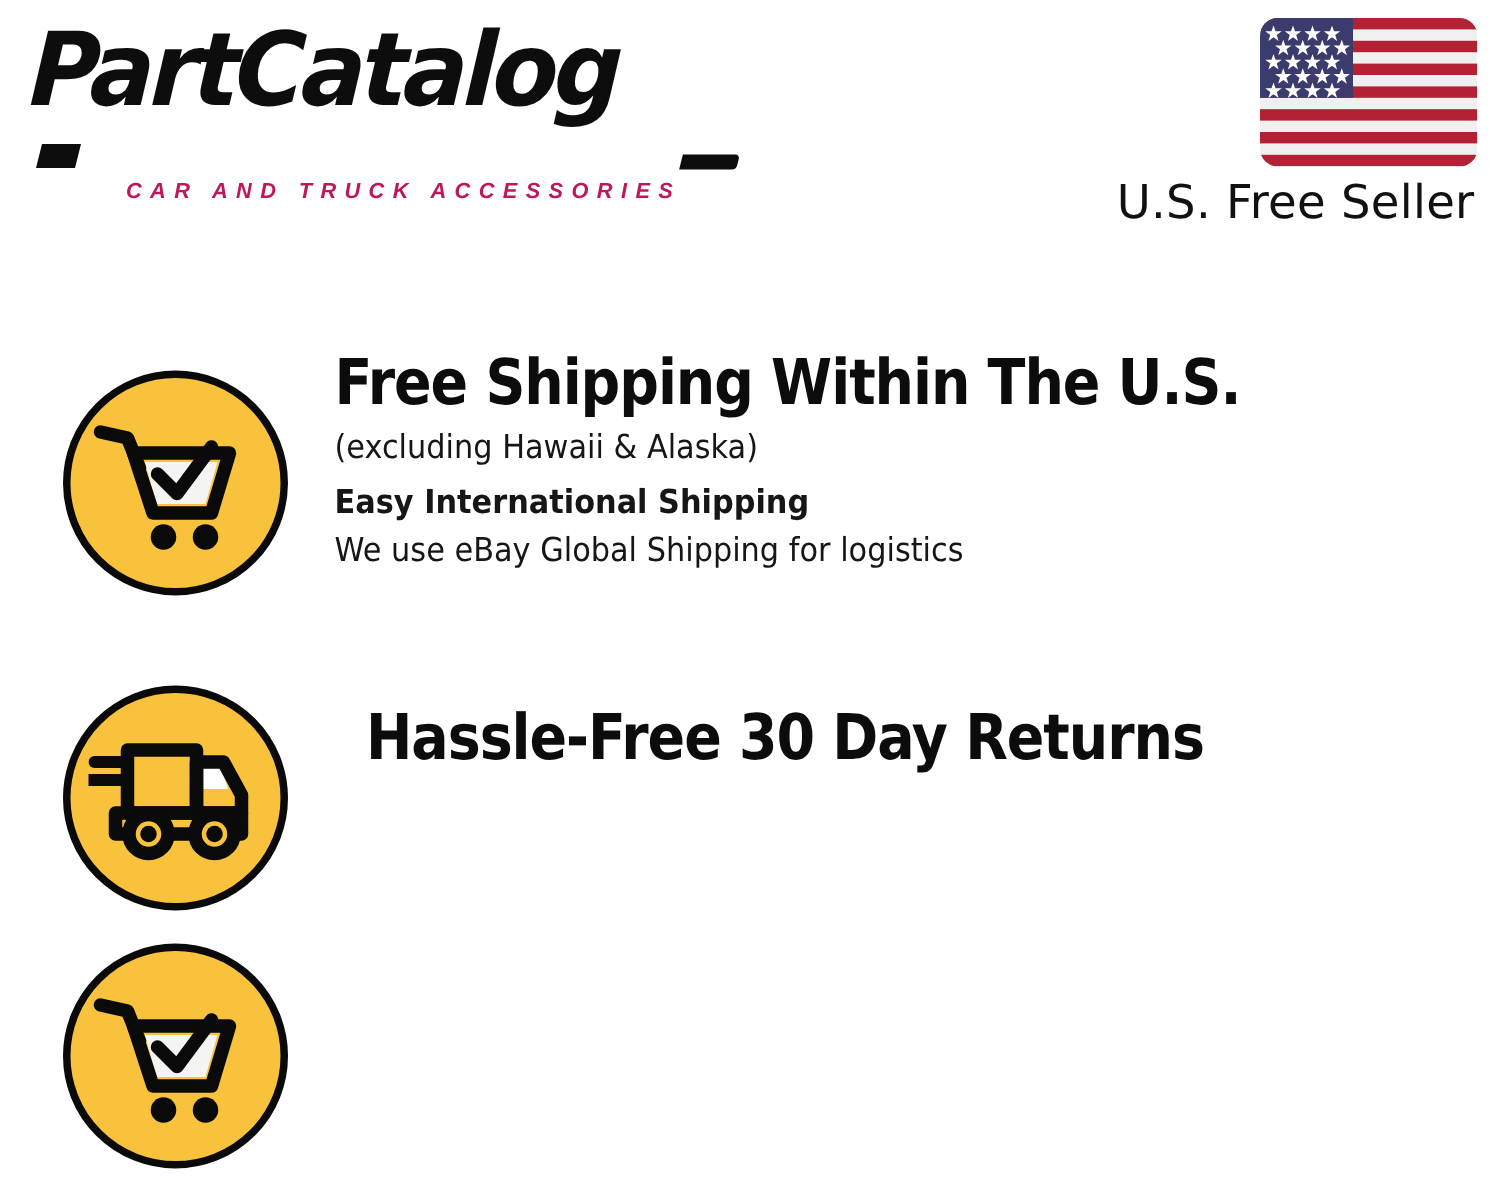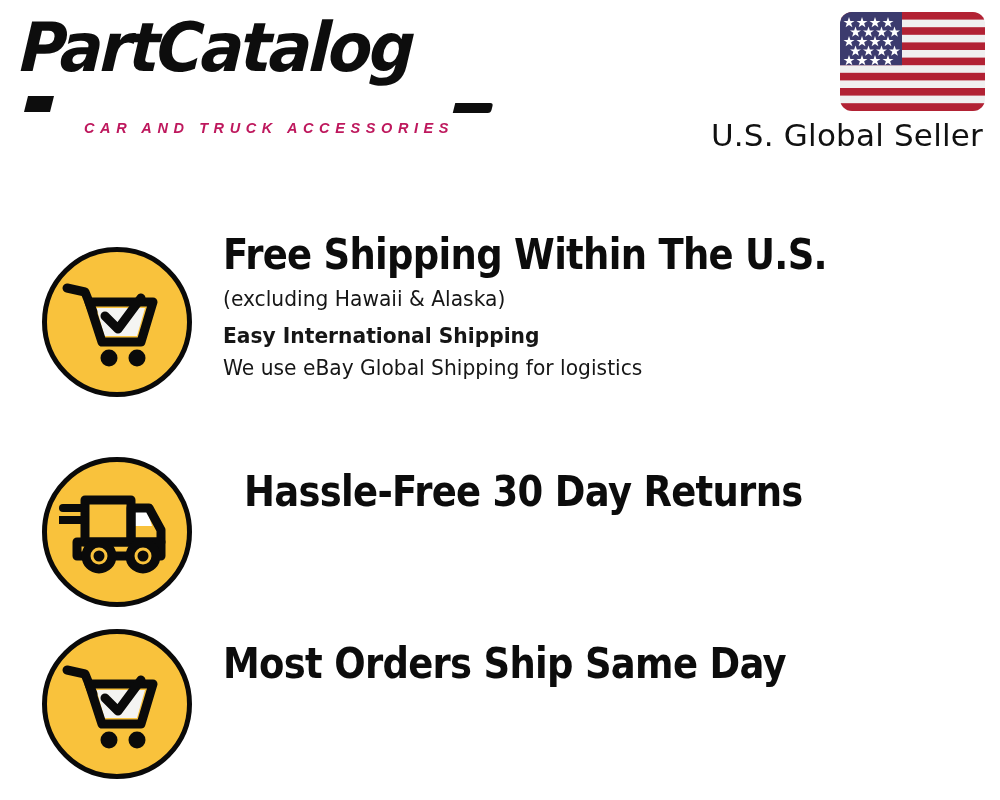--- a/index.html
+++ b/index.html
@@ -231,21 +231,21 @@
 
           <polygon points="9,43 10.35,46.9 14.5,46.9 11.15,49.35 12.4,53.3 9,50.9 5.6,53.3 6.85,49.35 3.5,46.9 7.65,46.9"></polygon>
           <polygon points="22,43 23.35,46.9 27.5,46.9 24.15,49.35 25.4,53.3 22,50.9 18.6,53.3 19.85,49.35 16.5,46.9 20.65,46.9"></polygon>
           <polygon points="35,43 36.35,46.9 40.5,46.9 37.15,49.35 38.4,53.3 35,50.9 31.6,53.3 32.85,49.35 29.5,46.9 33.65,46.9"></polygon>
           <polygon points="48,43 49.35,46.9 53.5,46.9 50.15,49.35 51.4,53.3 48,50.9 44.6,53.3 45.85,49.35 42.5,46.9 46.65,46.9"></polygon>
         </g>
       </g>
     </svg>
   </div>
 
-  <div id="us-seller-label">U.S. Global Seller</div>
+  <div id="us-seller-label">U.S. Free Seller</div>
 </div>
 
 <div id="benefits">
 
   <div class="benefit-row" id="benefit-row-0">
     <div class="benefit-badge">
       <svg width="112" height="100" viewBox="0 0 112 100" aria-hidden="true">
 
         <polygon points="35.5,36 84,36 76,64 43.5,64" fill="#F4F4F2"></polygon>
 
@@ -296,18 +296,15 @@
     <div class="benefit-badge">
       <svg width="112" height="100" viewBox="0 0 112 100" aria-hidden="true">
         <polygon points="35.5,36 84,36 76,64 43.5,64" fill="#F4F4F2"></polygon>
         <path d="M6,16 L24,20 L32,40" fill="none" stroke="#0a0a0a" stroke-width="9" stroke-linecap="round" stroke-linejoin="round"></path>
         <path d="M28,30 L92,30 L80,70 L41,70 Z" fill="none" stroke="#0a0a0a" stroke-width="9" stroke-linecap="round" stroke-linejoin="round"></path>
         <path d="M44,44 L57,57 L80,26" fill="none" stroke="#0a0a0a" stroke-width="9" stroke-linecap="round" stroke-linejoin="round"></path>
         <circle cx="48" cy="86" r="8.5" fill="#0a0a0a"></circle>
         <circle cx="76" cy="86" r="8.5" fill="#0a0a0a"></circle>
       </svg>
     </div>
-    <div class="benefit-text">
-      <div class="benefit-title">Most Orders Ship Same Day</div>
-    </div>
   </div>
 
 </div>
 
 </body></html>

